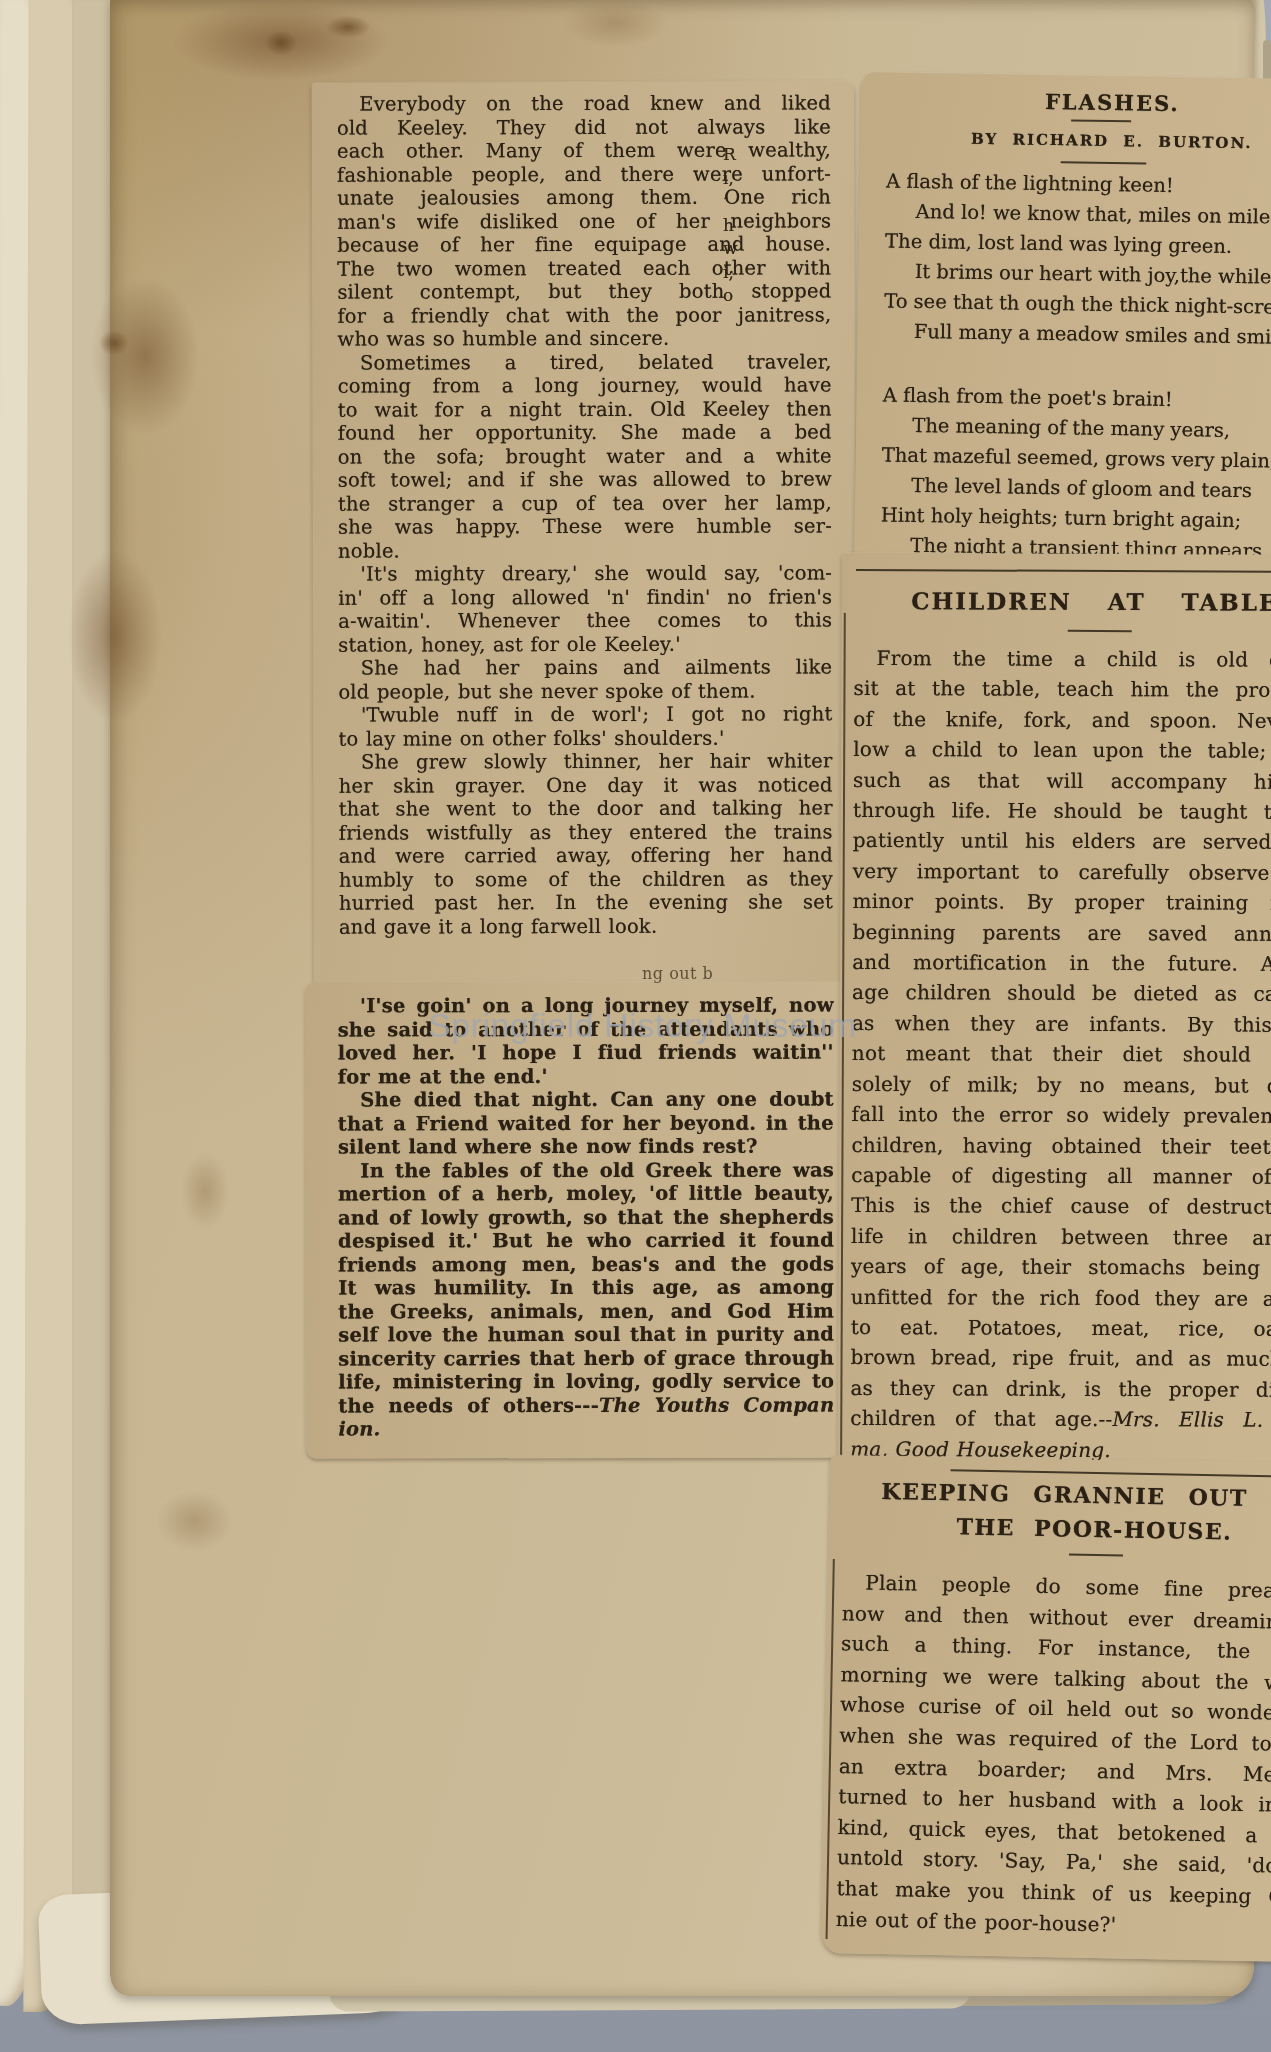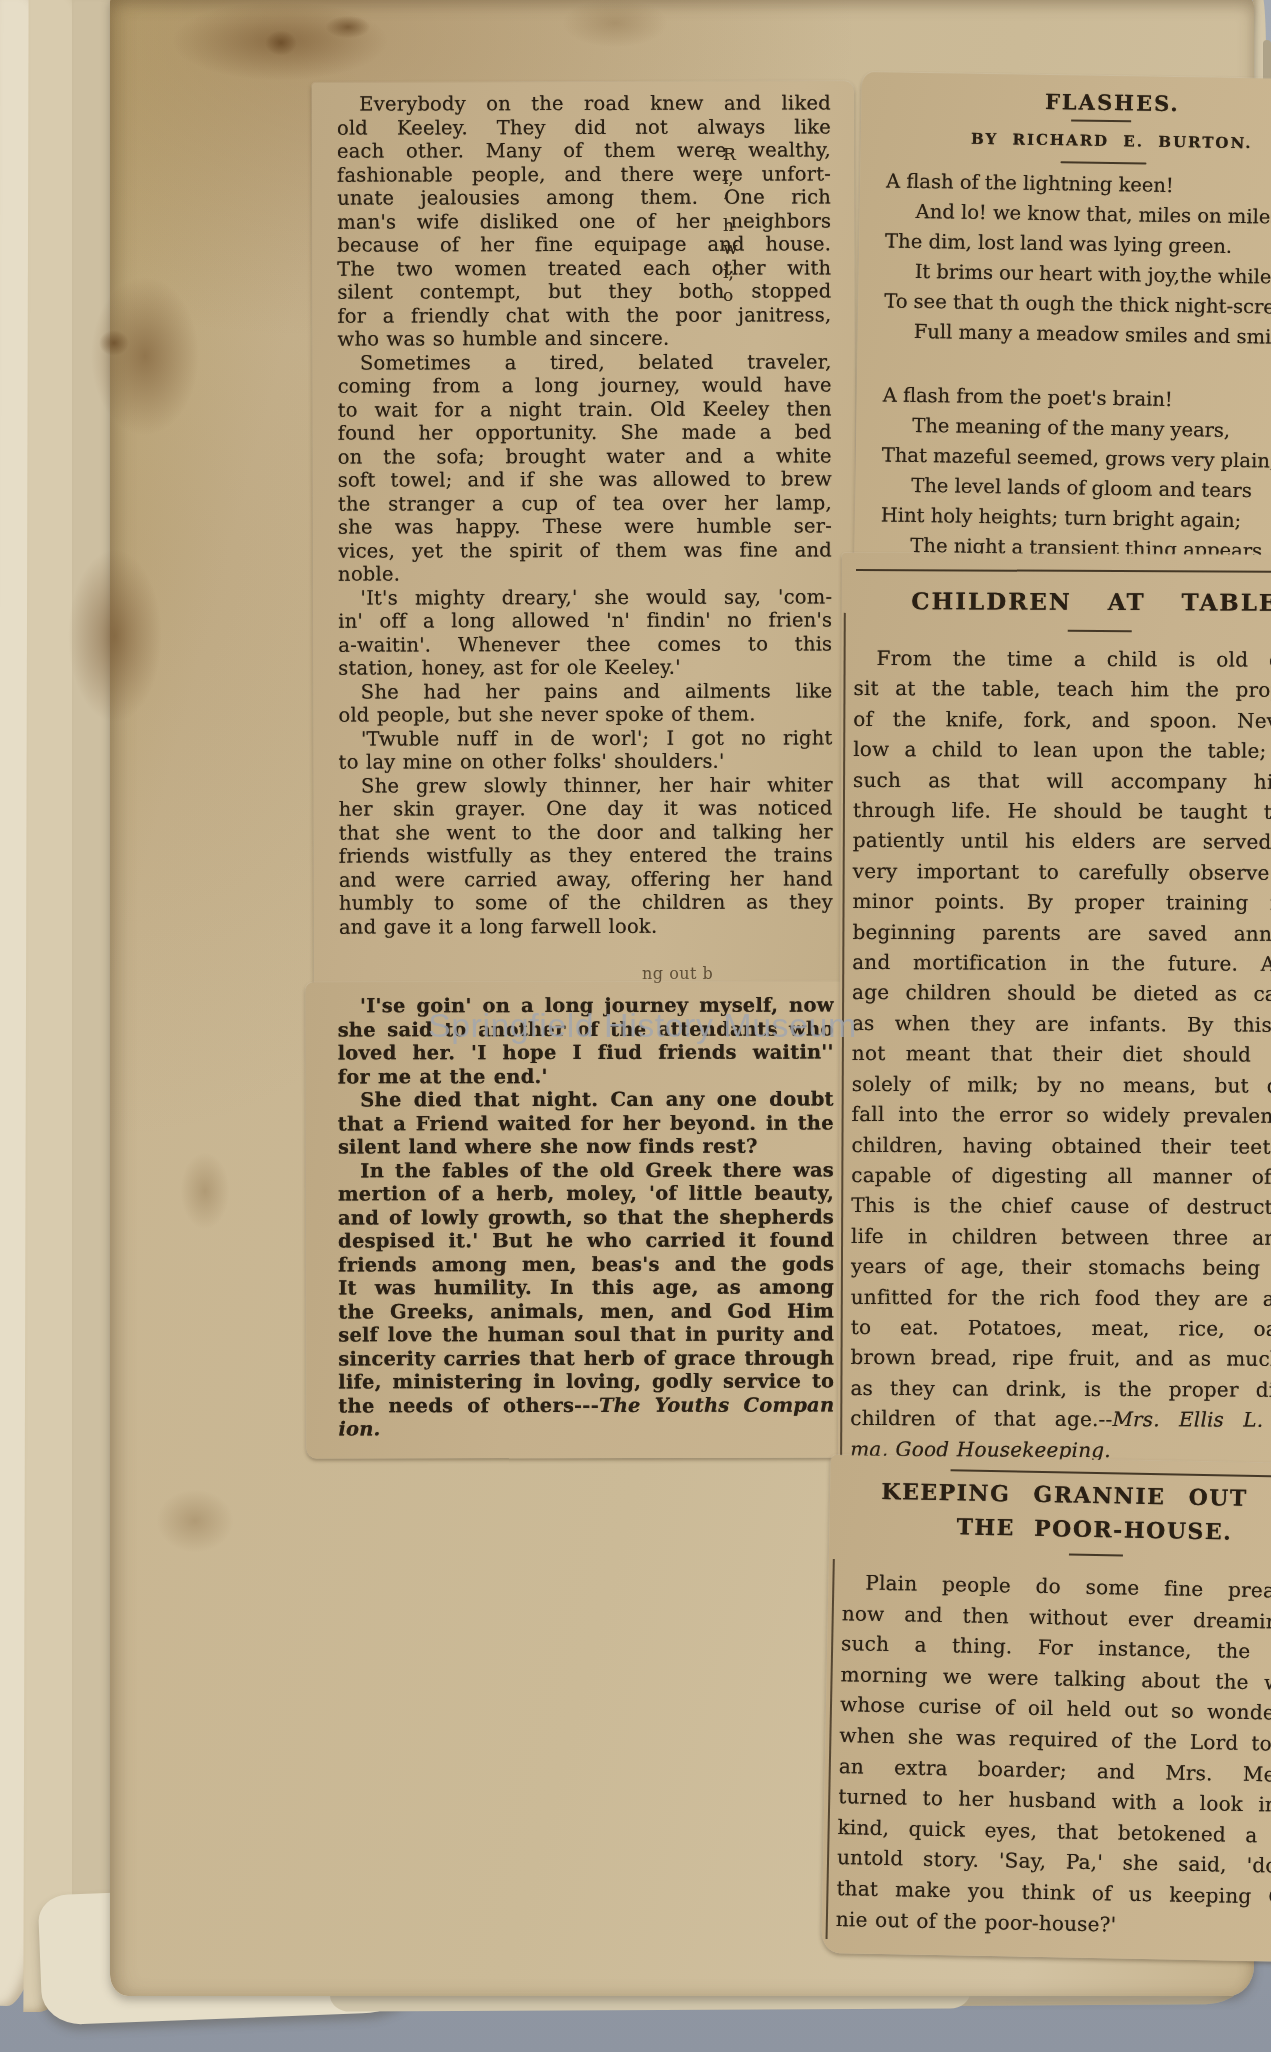--- a/index.html
+++ b/index.html
@@ -139,36 +139,36 @@
           <div class="ln">for a friendly chat with the poor janitress,</div>
           <div class="ln end">who was so humble and sincere.</div>
           <div class="ln ind">Sometimes a tired, belated traveler,</div>
           <div class="ln">coming from a long journey, would have</div>
           <div class="ln">to wait for a night train.  Old Keeley then</div>
           <div class="ln">found her opportunity.  She made a bed</div>
           <div class="ln">on the sofa; brought water and a white</div>
           <div class="ln">soft towel; and if she was allowed to brew</div>
           <div class="ln">the stranger a cup of tea over her lamp,</div>
           <div class="ln">she was happy.  These were humble ser-</div>
-          <div class="ln">vices, yet the spirit of them was fine and</div>
           <div class="ln end">noble.</div>
           <div class="ln ind">'It's mighty dreary,' she would say, 'com-</div>
           <div class="ln">in' off a long allowed 'n' findin' no frien's</div>
           <div class="ln">a-waitin'.  Whenever thee comes to this</div>
           <div class="ln end">station, honey, ast for ole Keeley.'</div>
           <div class="ln ind">She had her pains and ailments like</div>
           <div class="ln end">old people, but she never spoke of them.</div>
           <div class="ln ind">'Twuble nuff in de worl'; I got no right</div>
           <div class="ln end">to lay mine on other folks' shoulders.'</div>
           <div class="ln ind">She grew slowly thinner, her hair whiter</div>
           <div class="ln">her skin grayer.  One day it was noticed</div>
           <div class="ln">that she went to the door and talking her</div>
           <div class="ln">friends wistfully as they entered the trains</div>
           <div class="ln">and were carried away, offering her hand</div>
           <div class="ln">humbly to some of the children as they</div>
+          <div class="ln">hurried past her.  In the evening she set</div>
           <div class="ln end">and gave it a long farwell look.</div>
         </div>
     </div>
 
     <div class="clip clip-l2">
       <div class="coltext l2text">
           <div class="ln ind">'I'se goin' on a long journey myself, now</div>
           <div class="ln">she said to another of the attendants who</div>
           <div class="ln">loved her.  'I hope I fiud friends waitin''</div>
           <div class="ln end">for me at the end.'</div>

